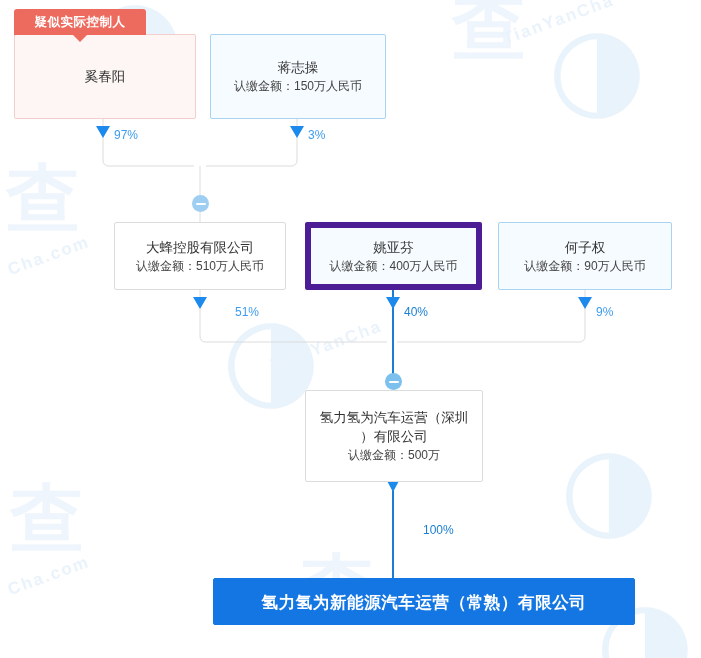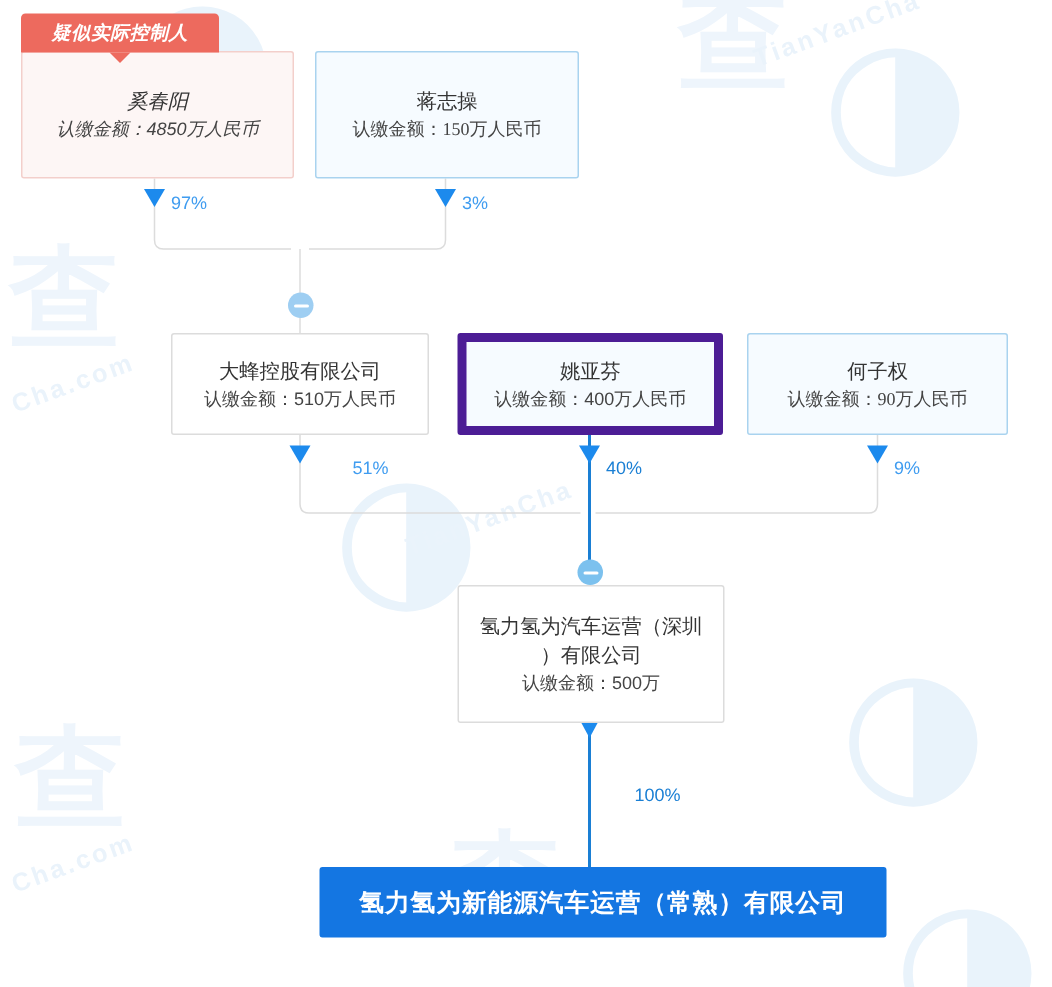--- a/index.html
+++ b/index.html
@@ -113,21 +113,20 @@
     width: 0; height: 0;
     border-left: 7px solid transparent;
     border-right: 7px solid transparent;
     border-top: 7px solid #ed6a5e;
   }
 
   
   .node.blue {
     background: #f6fbff;
     border: 1px solid #a9d3ef;
-    font-family: Liberation Serif, serif;
   }
   
   .node.hi {
     background: #f6fbff;
     border: 6px solid #4c1d95;
   }
   
   .node.plain {
     background: #ffffff;
     border: 1px solid #dcdcdc;
@@ -229,24 +228,23 @@
   <div class="pct" style="left:114px; top:128px;">97%</div>
   <div class="pct" style="left:308px; top:128px;">3%</div>
   <div class="pct" style="left:211px; top:305px;margin-left:24px;">51%</div>
   <div class="pct strong" style="left:404px; top:305px;">40%</div>
   <div class="pct" style="left:596px; top:305px;">9%</div>
   <div class="pct strong" style="left:423px; top:482px;margin-top:41px;">100%</div>
 
   <div class="toggle" style="left:192px; top:195px;"></div>
   <div class="toggle dark" style="left:385px; top:373px;"></div>
 
-  <div class="node flag" style="left:14px; top:34px; width:182px; height:85px;font-style:italic;">
+  <div class="node flag" style="left:14px; top:34px; width:182px; height:85px;">
     <div class="badge">疑似实际控制人</div>
     <div class="n-name">奚春阳</div>
-    <div class="n-sub">认缴金额：4850万人民币</div>
   </div>
 
   <div class="node blue" style="left:210px; top:34px; width:176px; height:85px;">
     <div class="n-name">蒋志操</div>
     <div class="n-sub">认缴金额：150万人民币</div>
   </div>
 
   <div class="node plain" style="left:114px; top:222px; width:172px; height:68px;">
     <div class="n-name">大蜂控股有限公司</div>
     <div class="n-sub">认缴金额：510万人民币</div>
@@ -261,17 +259,17 @@
     <div class="n-name">何子权</div>
     <div class="n-sub">认缴金额：90万人民币</div>
   </div>
 
   <div class="node plain" style="left:305px; top:390px; width:178px; height:92px;">
     <div class="n-name">氢力氢为汽车运营（深圳</div>
     <div class="n-name">）有限公司</div>
     <div class="n-sub">认缴金额：500万</div>
   </div>
 
-  <div class="node root" style="left:213px; top:578px; width:378px; height:47px;">
+  <div class="node root" style="left:213px; top:578px; width:422px; height:47px;">
     <div class="n-name">氢力氢为新能源汽车运营（常熟）有限公司</div>
   </div>
 
 </div>
 
 </body></html>

